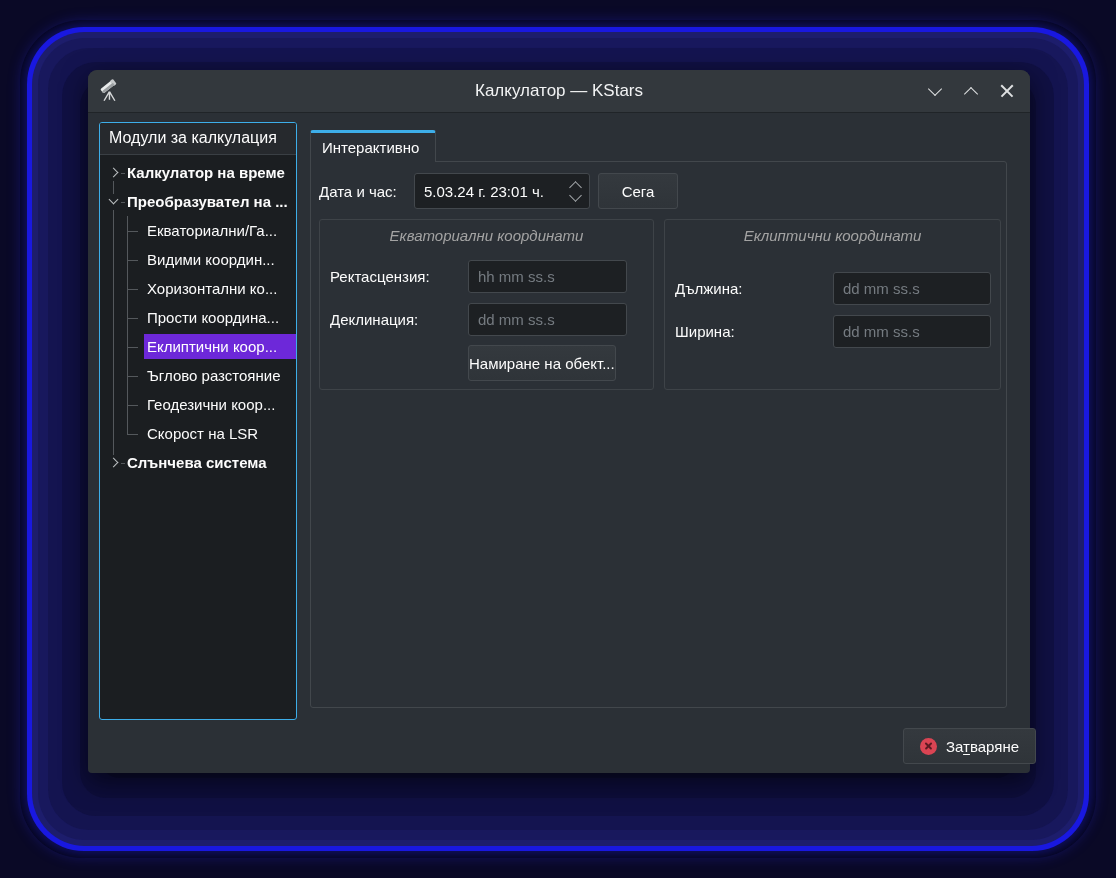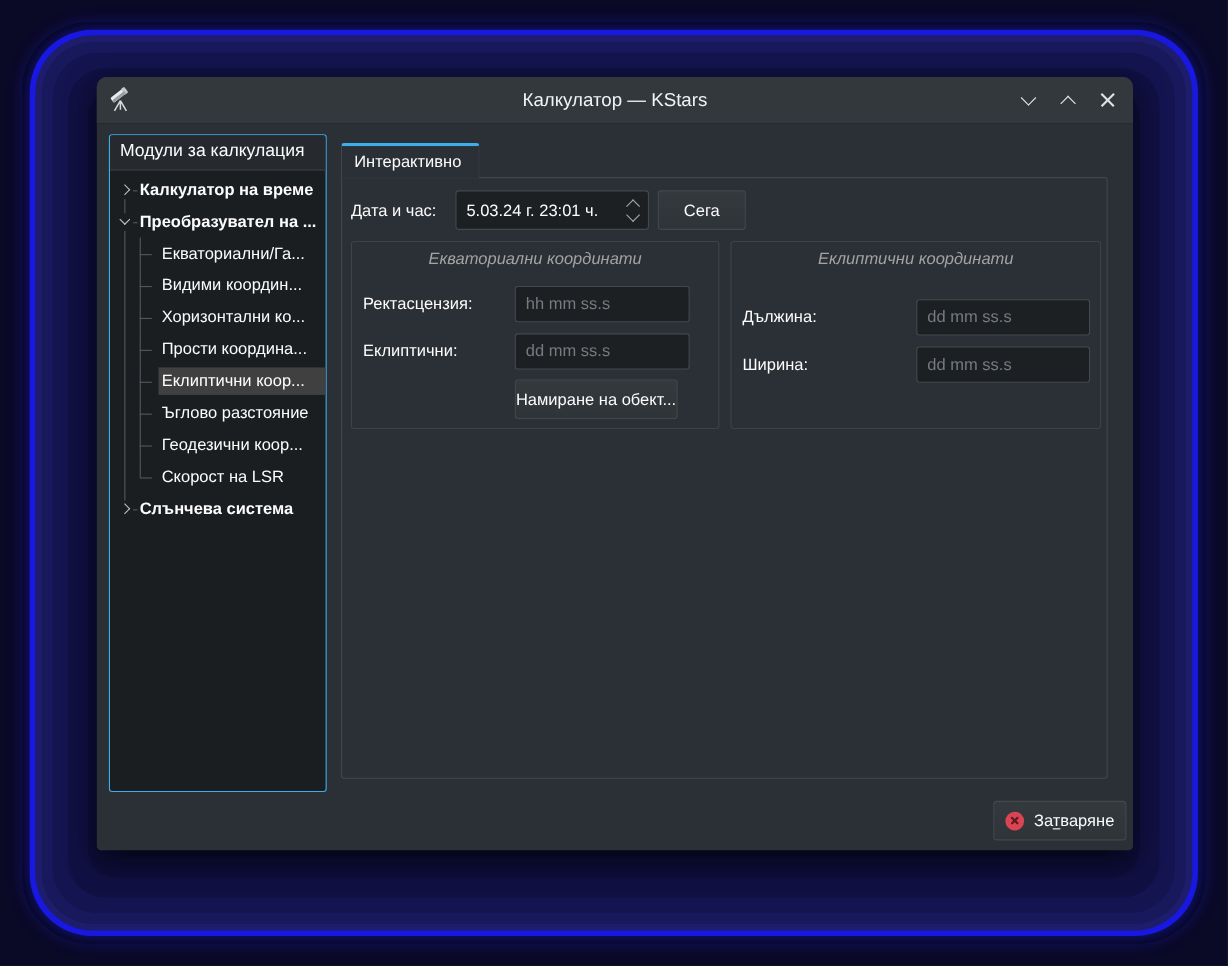--- a/index.html
+++ b/index.html
@@ -69,21 +69,21 @@
   }
   .expander.collapsed::after{transform:rotate(-45deg);}
   .expander.expanded::after{transform:rotate(45deg);left:4px;top:2px;}
   .expander::before{content:'';position:absolute;right:-3px;top:8px;width:4px;border-top:1px solid #54585c;}
   .branch{width:44px;height:100%;position:relative;flex:none;}
   .branch::before{content:'';position:absolute;left:27px;top:0;height:100%;border-left:1px solid #54585c;}
   .branch::after{content:'';position:absolute;left:27px;top:50%;width:11px;border-top:1px solid #54585c;}
   .tree-row.last .branch::before{height:50%;}
   .tree-label{flex:1;padding:4px 4px 4px 3px;white-space:nowrap;overflow:hidden;}
   .tree-row.lvl0 .tree-label{margin-left:2px;}
-  .tree-row.selected .tree-label{background:#404040;color:#ffffff;}
+  .tree-row.selected .tree-label{background:#6d28d9;color:#ffffff;}
 
   
   .tab{
     position:absolute;left:222px;top:60px;width:126px;height:32px;
     background:#2b3036;border:1px solid #42474c;border-bottom:none;
     border-top:3px solid #3daee9;border-radius:3px 3px 0 0;
     display:flex;align-items:center;padding-left:11px;box-sizing:border-box;
     font-size:15px;color:#fcfcfc;z-index:2;
   }
   .pane{
@@ -123,21 +123,21 @@
   .gb-ec{left:353px;width:337px;}
   .gb-title{position:absolute;top:7px;left:0;right:0;text-align:center;font-size:15px;color:#a3a3a3;font-style:italic;}
   .field{
     position:absolute;height:33px;background:#1d2023;border:1px solid #43484d;border-radius:3px;
     box-sizing:border-box;color:#fcfcfc;font-size:15px;font-family:inherit;padding:0 9px;outline:none;
   }
   .field::placeholder{color:#757b81;opacity:1;}
   .btn-find{position:absolute;left:148px;top:125px;height:36px;padding:0 0;}
 
   
-  .btn-close{position:absolute;left:815px;top:658px;width:121px;height:36px;gap:9px;}
+  .btn-close{position:absolute;left:815px;top:658px;width:133px;height:36px;gap:9px;}
   .close-glyph{width:17px;height:17px;border-radius:50%;background:#da4453;position:relative;flex:none;}
   .close-glyph::before,.close-glyph::after{
     content:'';position:absolute;left:4px;top:7.6px;width:9px;height:1.8px;background:#5d1a22;border-radius:1px;
   }
   .close-glyph::before{transform:rotate(45deg);}
   .close-glyph::after{transform:rotate(-45deg);}
   .accel{text-decoration:underline;text-underline-offset:2px;}
 </style>
 </head>
 <body>
@@ -238,21 +238,21 @@
         <span class="sarr up"></span>
         <span class="sarr down"></span>
       </span>
     </div>
     <button class="btn btn-now">Сега</button>
 
     <div class="groupbox gb-eq">
       <div class="gb-title">Екваториални координати</div>
       <span class="form-label" style="left:10px;top:48px;">Ректасцензия:</span>
       <input class="field" style="left: 148px; top: 40px; width: 159px;" placeholder="hh mm ss.s">
-      <span class="form-label" style="left:10px;top:91px;">Еклиптични:</span>
+      <span class="form-label" style="left:10px;top:91px;">Деклинация:</span>
       <input class="field" style="left: 148px; top: 83px; width: 159px;" placeholder="dd mm ss.s">
       <button class="btn btn-find">Намиране на обект...</button>
     </div>
 
     <div class="groupbox gb-ec">
       <div class="gb-title">Еклиптични координати</div>
       <span class="form-label" style="left:10px;top:60px;">Дължина:</span>
       <input class="field" style="left: 168px; top: 52px; width: 158px;" placeholder="dd mm ss.s">
       <span class="form-label" style="left:10px;top:103px;">Ширина:</span>
       <input class="field" style="left: 168px; top: 95px; width: 158px;" placeholder="dd mm ss.s">

